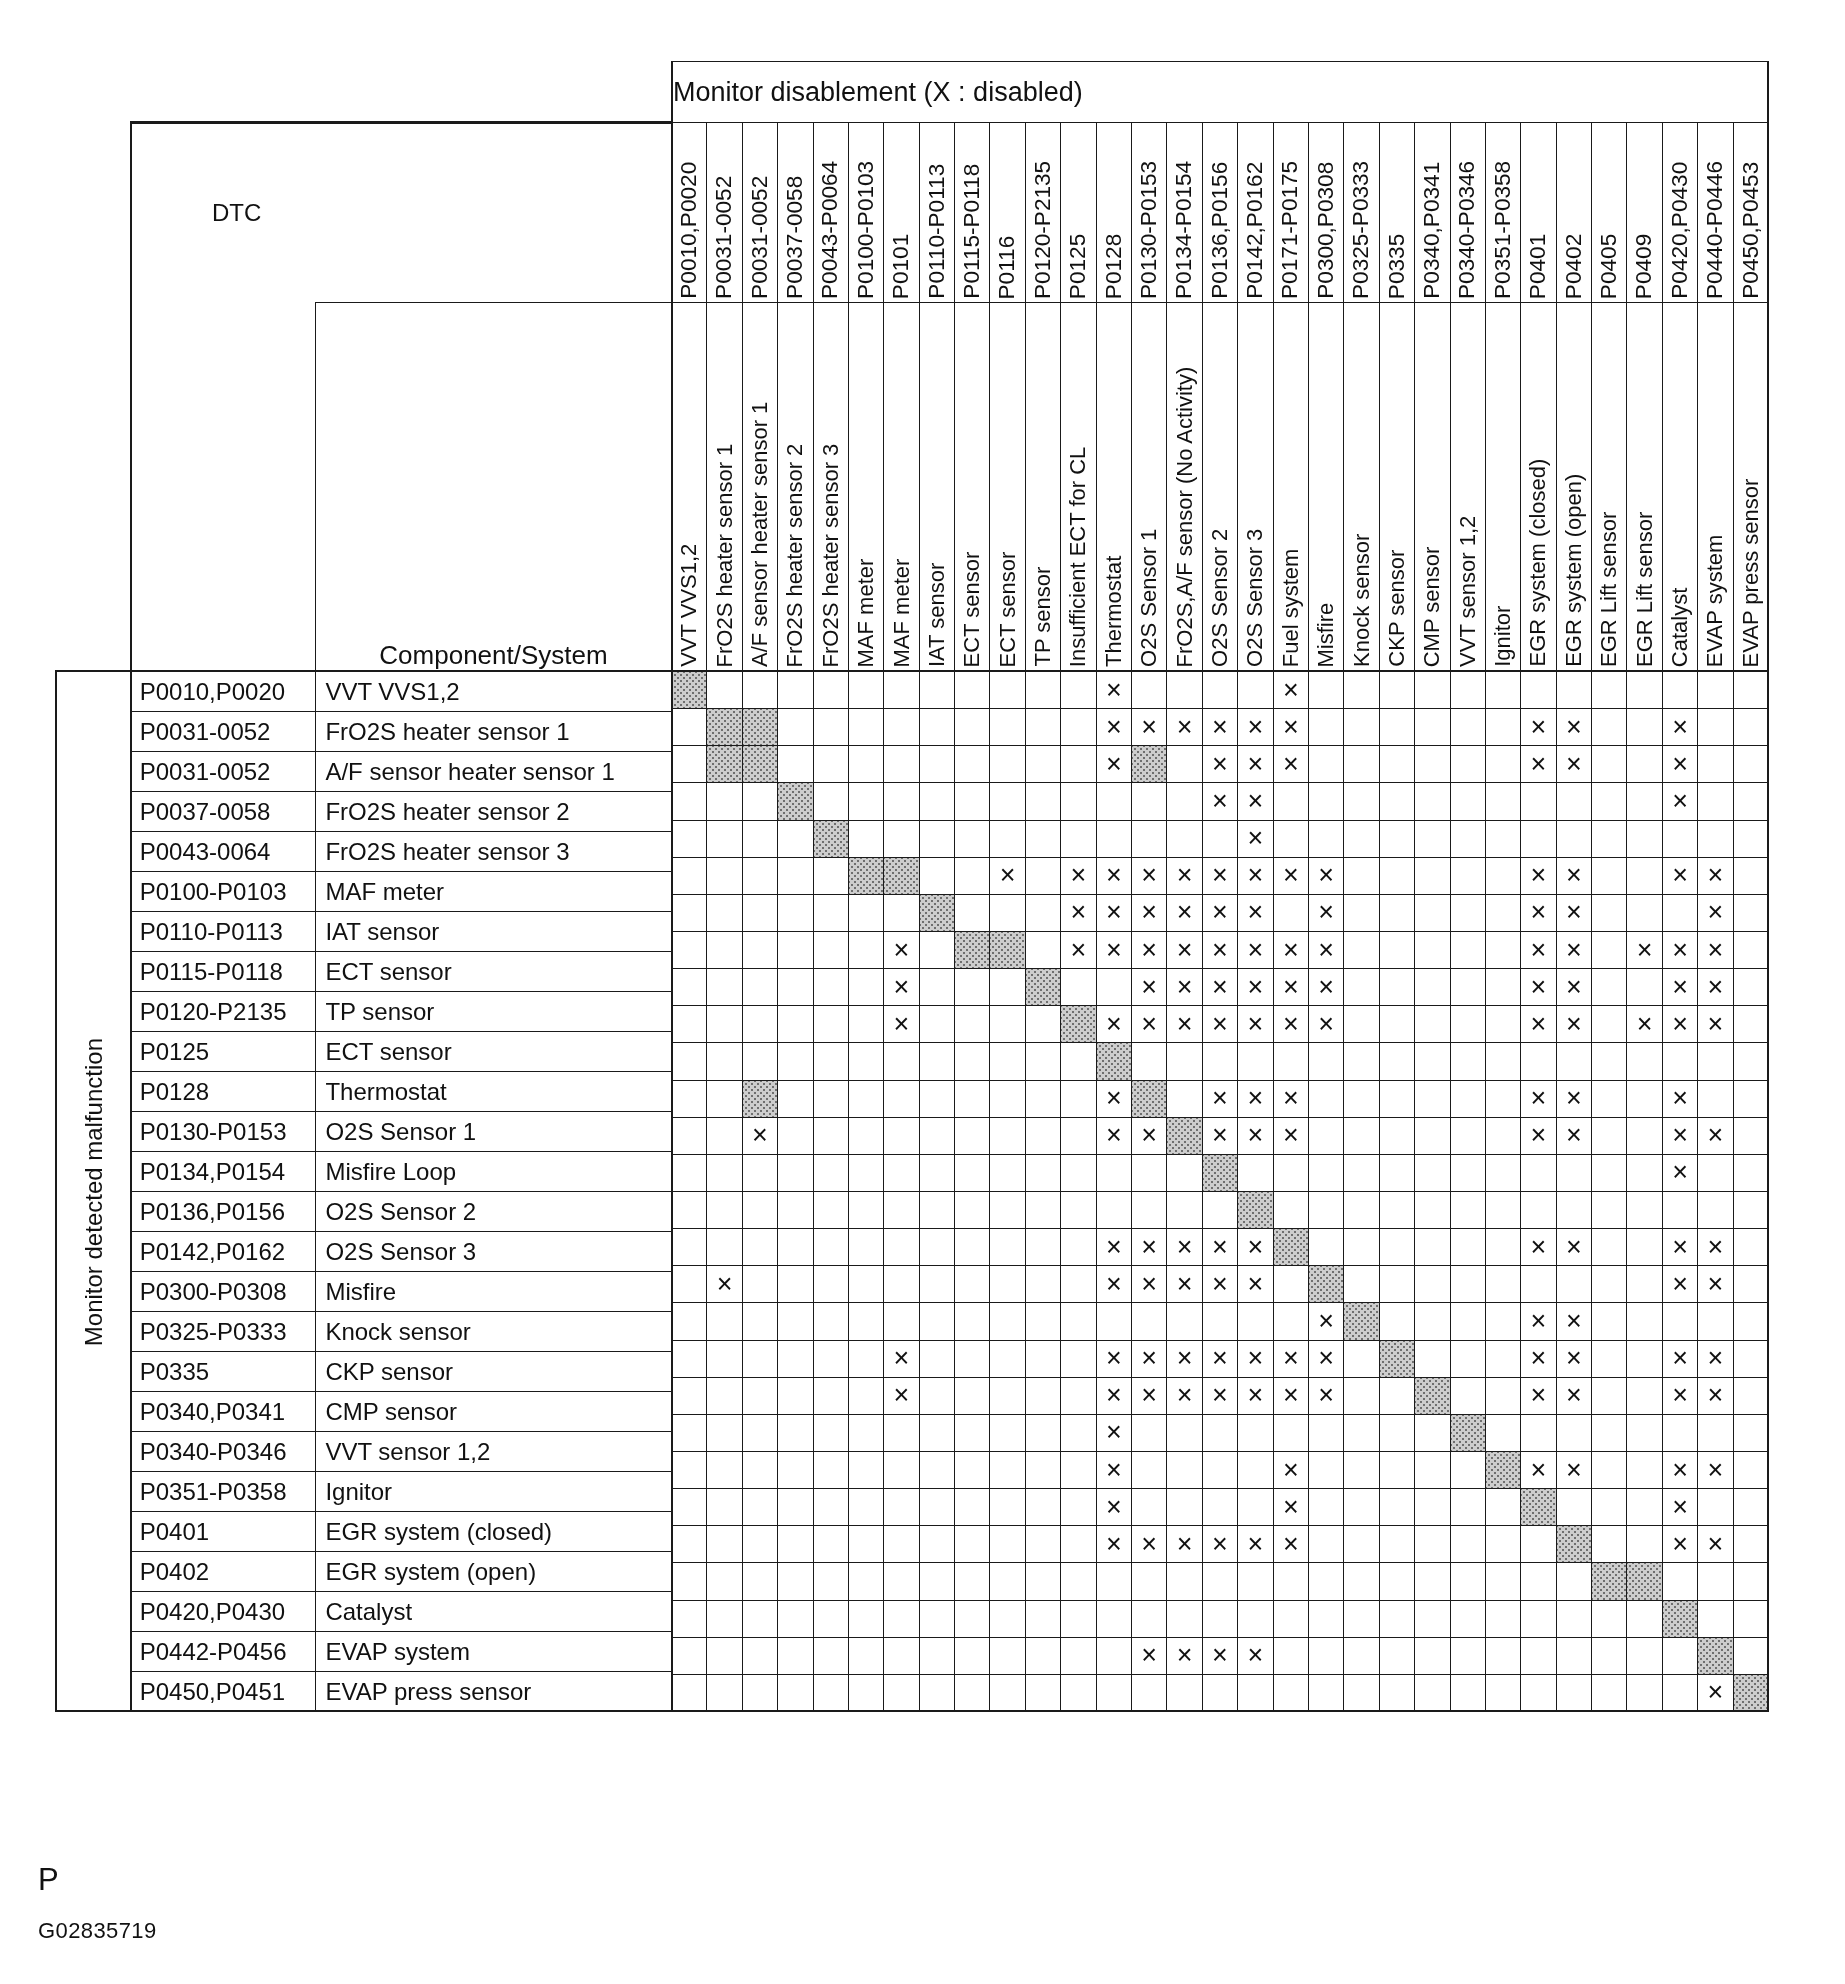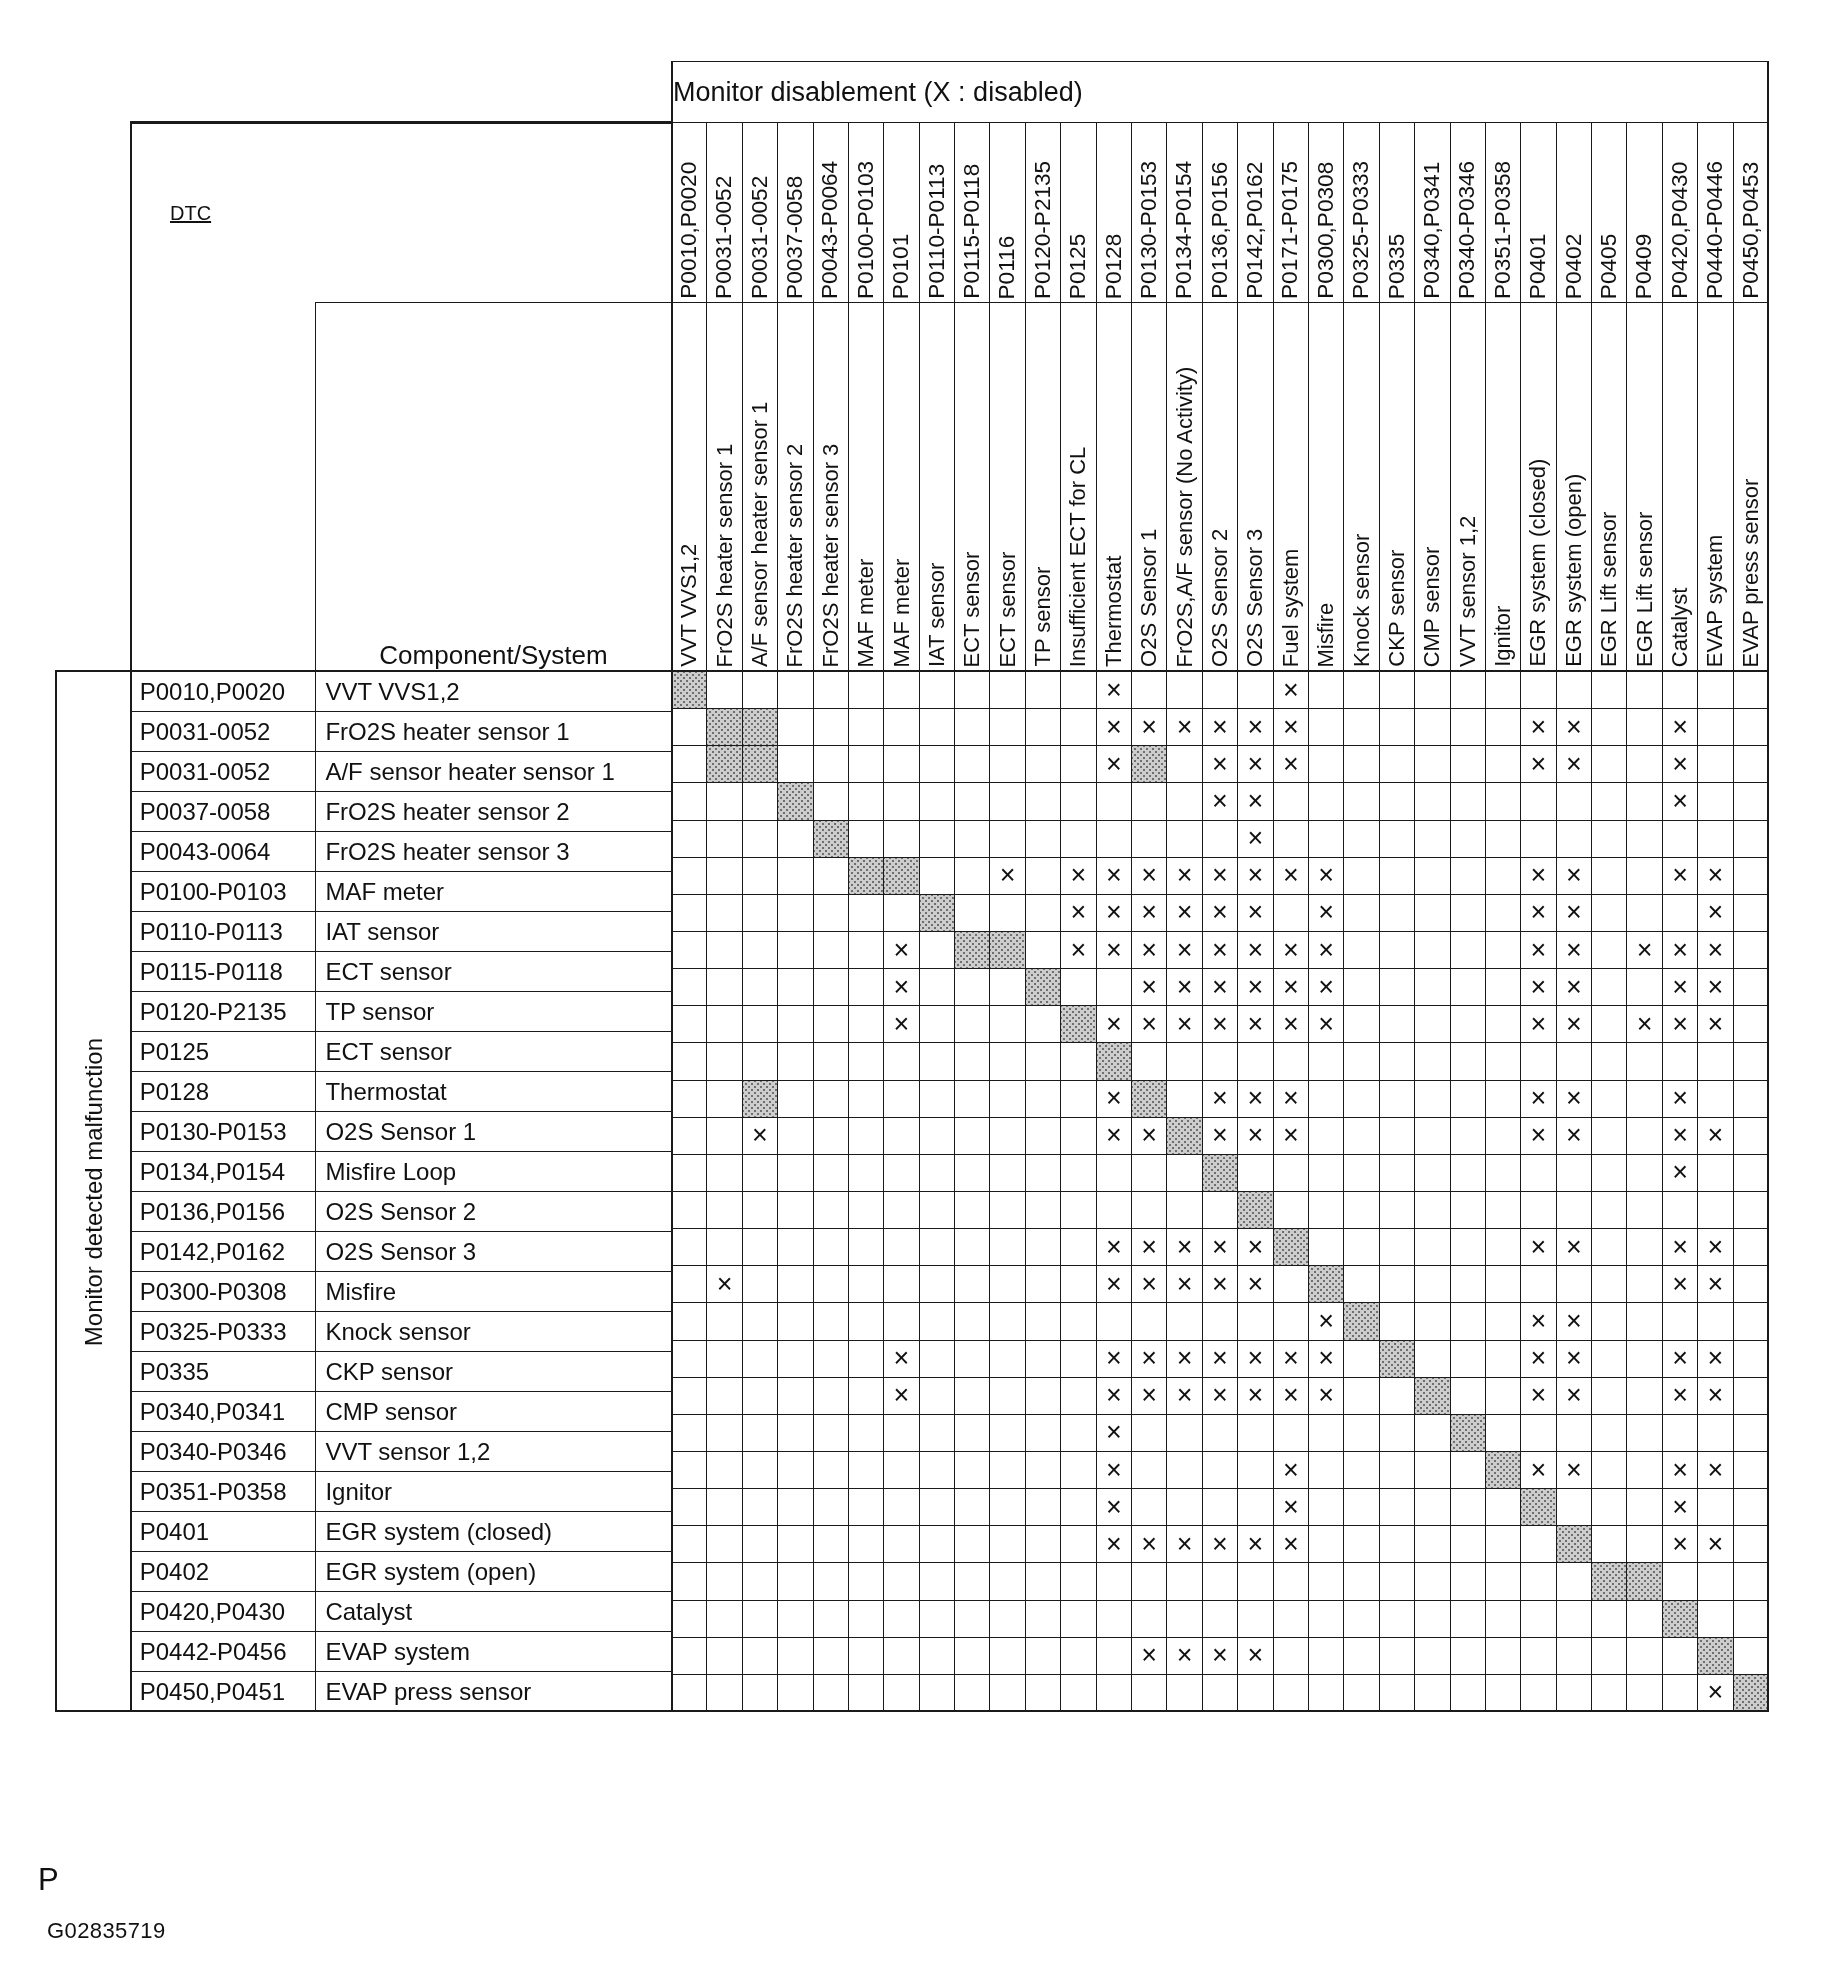--- a/index.html
+++ b/index.html
@@ -19,21 +19,21 @@
               display:grid;grid-template-columns:repeat(31,1fr);}
   .hc{border-right:0.9px solid #1a1a1a;box-sizing:border-box;display:flex;
       justify-content:center;align-items:flex-end;overflow:hidden;}
   .vtext{writing-mode:vertical-rl;transform:rotate(180deg);white-space:nowrap;line-height:1;}
   .code-strip .vtext{font-size:22.6px;padding:3.5px 0 4.3px;}
   .comp-strip .vtext{font-size:22px;padding:3.5px 0 5.2px;}
 
   
   .dtc-box{position:absolute;left:131px;top:123px;width:541px;height:549px;
            border-top:1.7px solid #1a1a1a;border-left:1.7px solid #1a1a1a;box-sizing:border-box;}
-  .dtc-box .lbl{height:178px;display:flex;align-items:center;padding-left:38px;font-size:20px;text-decoration:underline;}
+  .dtc-box .lbl{height:178px;display:flex;align-items:center;padding-left:80px;font-size:24px;}
   .comp-box{position:absolute;left:315px;top:302px;width:356px;height:369px;
             border-top:0.9px solid #1a1a1a;border-left:0.9px solid #1a1a1a;box-sizing:border-box;
             display:flex;align-items:flex-end;justify-content:center;font-size:26px;}
 
   
   .left-box{position:absolute;left:56px;top:672px;width:75px;height:1040px;
             display:flex;align-items:center;justify-content:center;}
   .left-box .vtext{font-size:24px;}
 
   
@@ -47,21 +47,21 @@
   .grid{position:absolute;left:672px;top:672px;width:1097px;height:1040px;
         display:grid;grid-template-columns:repeat(31,1fr);grid-template-rows:repeat(28,1fr);}
   .gc{border-right:0.9px solid #1a1a1a;border-bottom:0.9px solid #1a1a1a;box-sizing:border-box;
       display:flex;align-items:center;justify-content:center;font-size:27px;line-height:1;}
   .gc.g{background-color:#cdcdcd;
         background-image:radial-gradient(circle,#6f6f6f 27%,rgba(0,0,0,0) 34%),
                          radial-gradient(circle,#6f6f6f 27%,rgba(0,0,0,0) 34%);
         background-size:6px 6px;background-position:0 0,3px 3px;}
 
   .fp{position:absolute;left:38px;top:1862px;font-size:31px;}
-  .fid{position:absolute;left:38px;top:1918px;font-size:22px;letter-spacing:0.4px;margin-left:9px;}
+  .fid{position:absolute;left:38px;top:1918px;font-size:22px;letter-spacing:0.4px;}
 </style>
 </head>
 <body>
 
 <div class="page">
 
   <div class="title-box">
     <span>Monitor disablement (X : disabled)</span>
   </div>
 

